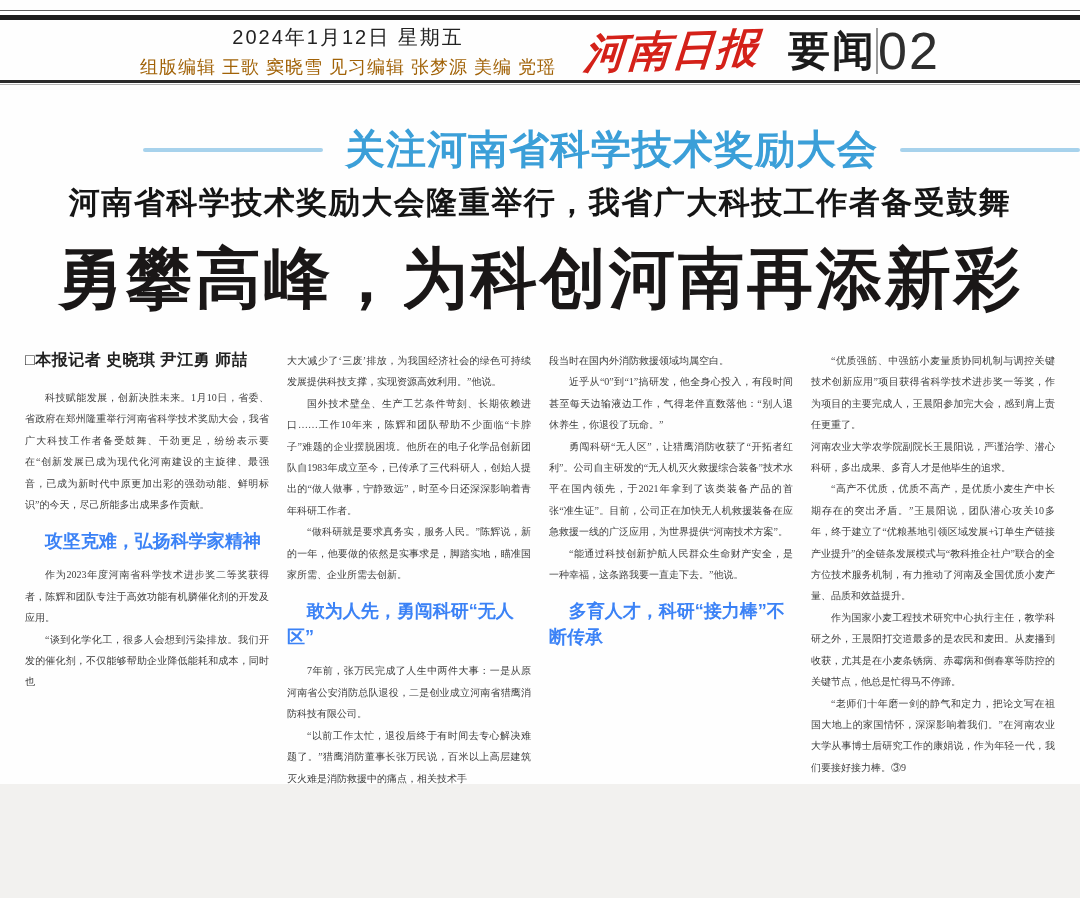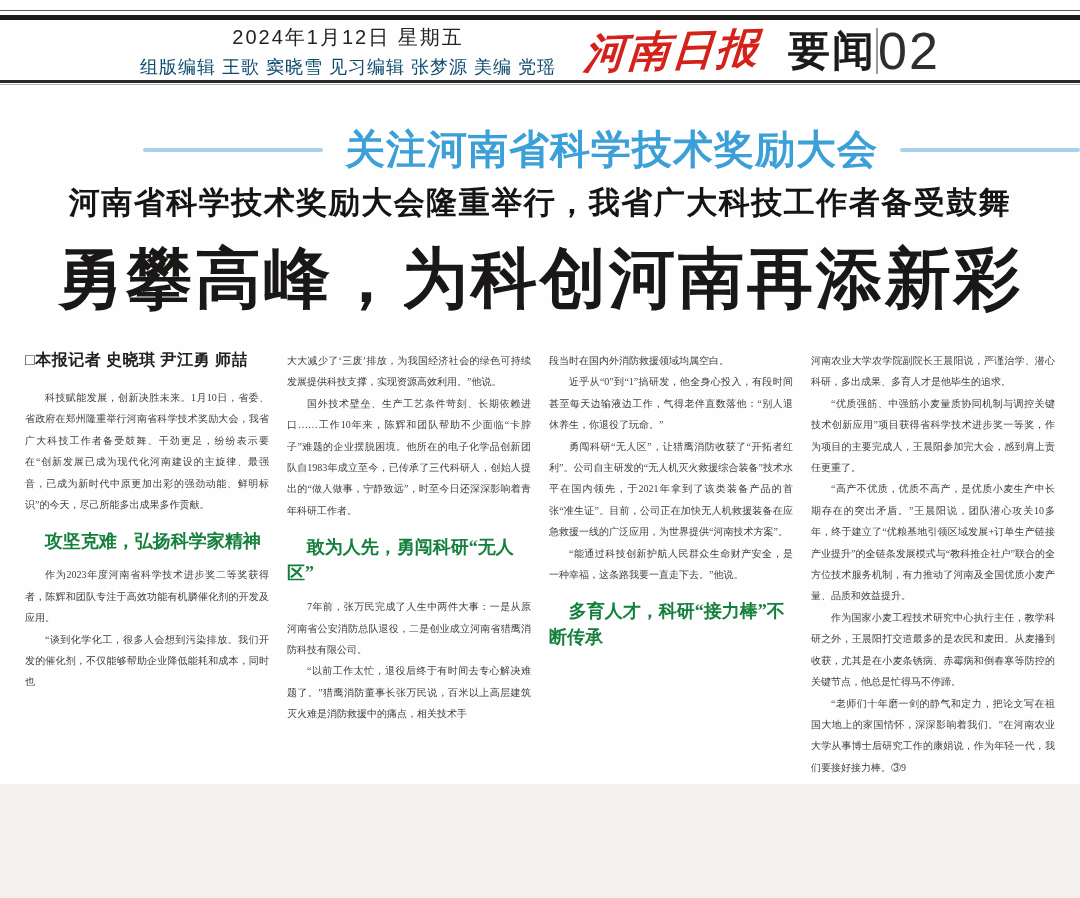--- a/index.html
+++ b/index.html
@@ -11,21 +11,21 @@
   .rule-thick-top{position:absolute;left:0;top:15px;width:1080px;height:5px;background:#1c1c1c;}
   
   .rule-mast-dark{position:absolute;left:0;top:80px;width:1080px;height:3px;background:#2a2a2a;}
   .rule-mast-light{position:absolute;left:0;top:84px;width:1080px;height:1px;background:#b5b5b5;}
 
   .masthead{position:absolute;left:0;top:22px;width:1080px;height:58px;
             display:flex;align-items:center;justify-content:center;gap:28px;
             font-family:"Liberation Sans","DejaVu Sans",sans-serif;}
   .mast-left{text-align:center;color:#222;}
   .mast-date{font-size:20px;letter-spacing:2px;margin:0 0 4px 0;font-weight:500;}
-  .mast-editors{font-size:18px;letter-spacing:1px;margin:0;color:#0c4a6e;}
+  .mast-editors{font-size:18px;letter-spacing:1px;margin:0;color:#a16207;}
   .mast-logo{font-family:"Liberation Serif","DejaVu Serif",serif;font-style:italic;font-weight:900;
              font-size:42px;color:#d42119;transform:rotate(-2deg) skewX(-6deg);letter-spacing:2px;white-space:nowrap;}
   .mast-right{display:flex;align-items:center;}
   .mast-section{font-size:42px;font-weight:bold;color:#1b1b1b;letter-spacing:2px;}
   .mast-divider{width:2px;height:46px;background:#9a9a9a;}
   .mast-pagenum{font-size:52px;font-weight:200;color:#2e2e2e;font-family:"Liberation Sans","DejaVu Sans",sans-serif;letter-spacing:2px;}
 
   
   .kicker{position:absolute;left:0;top:122px;width:1080px;display:flex;align-items:center;justify-content:flex-end;gap:22px;}
   .kicker-dash{width:180px;height:4px;background:#a7d2ec;border-radius:2px;}
@@ -42,22 +42,22 @@
 
   
   .bodygrid{position:absolute;left:25px;top:350px;width:1030px;height:535px;
             display:flex;gap:18px;}
   .col{width:244px;height:535px;overflow:hidden;}
   .byline{font-family:"Liberation Sans","DejaVu Sans",sans-serif;font-weight:bold;
           font-size:16px;color:#222;margin:0 0 16px 0;letter-spacing:0.5px;}
   .para{font-size:10px;line-height:21.4px;margin:0;text-align:justify;text-indent:2em;
         color:#3d3d3d;}
   .para.cont{text-indent:0;}
-  .sec-heading{font-family:Liberation Serif, serif;font-weight:bold;
-               font-size:18px;line-height:26px;color:#15803d;margin:13px 0 10px 0;
+  .sec-heading{font-family:Liberation Sans, sans-serif;font-weight:bold;
+               font-size:18px;line-height:26px;color:#3b82f6;margin:13px 0 10px 0;
                text-indent:1.1em;text-align:left;}
 </style>
 </head>
 <body>
 
 <div class="page">
 
   <div class="rule-thin-top"></div>
   <div class="rule-thick-top"></div>
 
@@ -91,33 +91,34 @@
     <div class="col">
         <p class="byline">□本报记者 史晓琪 尹江勇 师喆</p>
         <p class="para">科技赋能发展，创新决胜未来。1月10日，省委、省政府在郑州隆重举行河南省科学技术奖励大会，我省广大科技工作者备受鼓舞、干劲更足，纷纷表示要在“创新发展已成为现代化河南建设的主旋律、最强音，已成为新时代中原更加出彩的强劲动能、鲜明标识”的今天，尽己所能多出成果多作贡献。</p>
         <h3 class="sec-heading">攻坚克难，弘扬科学家精神</h3>
         <p class="para">作为2023年度河南省科学技术进步奖二等奖获得者，陈辉和团队专注于高效功能有机膦催化剂的开发及应用。</p>
         <p class="para">“谈到化学化工，很多人会想到污染排放。我们开发的催化剂，不仅能够帮助企业降低能耗和成本，同时也</p>
       </div>
     <div class="col">
         <p class="para cont">大大减少了‘三废’排放，为我国经济社会的绿色可持续发展提供科技支撑，实现资源高效利用。”他说。</p>
         <p class="para">国外技术壁垒、生产工艺条件苛刻、长期依赖进口……工作10年来，陈辉和团队帮助不少面临“卡脖子”难题的企业摆脱困境。他所在的电子化学品创新团队自1983年成立至今，已传承了三代科研人，创始人提出的“做人做事，宁静致远”，时至今日还深深影响着青年科研工作者。</p>
+        <p class="para">“做科研就是要求真务实，服务人民。”陈辉说，新的一年，他要做的依然是实事求是，脚踏实地，瞄准国家所需、企业所需去创新。</p>
         <h3 class="sec-heading">敢为人先，勇闯科研“无人区”</h3>
         <p class="para">7年前，张万民完成了人生中两件大事：一是从原河南省公安消防总队退役，二是创业成立河南省猎鹰消防科技有限公司。</p>
         <p class="para">“以前工作太忙，退役后终于有时间去专心解决难题了。”猎鹰消防董事长张万民说，百米以上高层建筑灭火难是消防救援中的痛点，相关技术手</p>
       </div>
     <div class="col">
         <p class="para cont">段当时在国内外消防救援领域均属空白。</p>
         <p class="para">近乎从“0”到“1”搞研发，他全身心投入，有段时间甚至每天边输液边工作，气得老伴直数落他：“别人退休养生，你退役了玩命。”</p>
         <p class="para">勇闯科研“无人区”，让猎鹰消防收获了“开拓者红利”。公司自主研发的“无人机灭火救援综合装备”技术水平在国内领先，于2021年拿到了该类装备产品的首张“准生证”。目前，公司正在加快无人机救援装备在应急救援一线的广泛应用，为世界提供“河南技术方案”。</p>
         <p class="para">“能通过科技创新护航人民群众生命财产安全，是一种幸福，这条路我要一直走下去。”他说。</p>
         <h3 class="sec-heading">多育人才，科研“接力棒”不断传承</h3>
       </div>
     <div class="col">
+        <p class="para">“优质强筋、中强筋小麦量质协同机制与调控关键技术创新应用”项目获得省科学技术进步奖一等奖，作为项目的主要完成人，王晨阳参加完大会，感到肩上责任更重了。</p>
         <p class="para cont">河南农业大学农学院副院长王晨阳说，严谨治学、潜心科研，多出成果、多育人才是他毕生的追求。</p>
-        <p class="para">“优质强筋、中强筋小麦量质协同机制与调控关键技术创新应用”项目获得省科学技术进步奖一等奖，作为项目的主要完成人，王晨阳参加完大会，感到肩上责任更重了。</p>
         <p class="para">“高产不优质，优质不高产，是优质小麦生产中长期存在的突出矛盾。”王晨阳说，团队潜心攻关10多年，终于建立了“优粮基地引领区域发展+订单生产链接产业提升”的全链条发展模式与“教科推企社户”联合的全方位技术服务机制，有力推动了河南及全国优质小麦产量、品质和效益提升。</p>
         <p class="para">作为国家小麦工程技术研究中心执行主任，教学科研之外，王晨阳打交道最多的是农民和麦田。从麦播到收获，尤其是在小麦条锈病、赤霉病和倒春寒等防控的关键节点，他总是忙得马不停蹄。</p>
         <p class="para">“老师们十年磨一剑的静气和定力，把论文写在祖国大地上的家国情怀，深深影响着我们。”在河南农业大学从事博士后研究工作的康娟说，作为年轻一代，我们要接好接力棒。③9</p>
       </div>
   </div>
 
 </div>
 
 </body></html>

